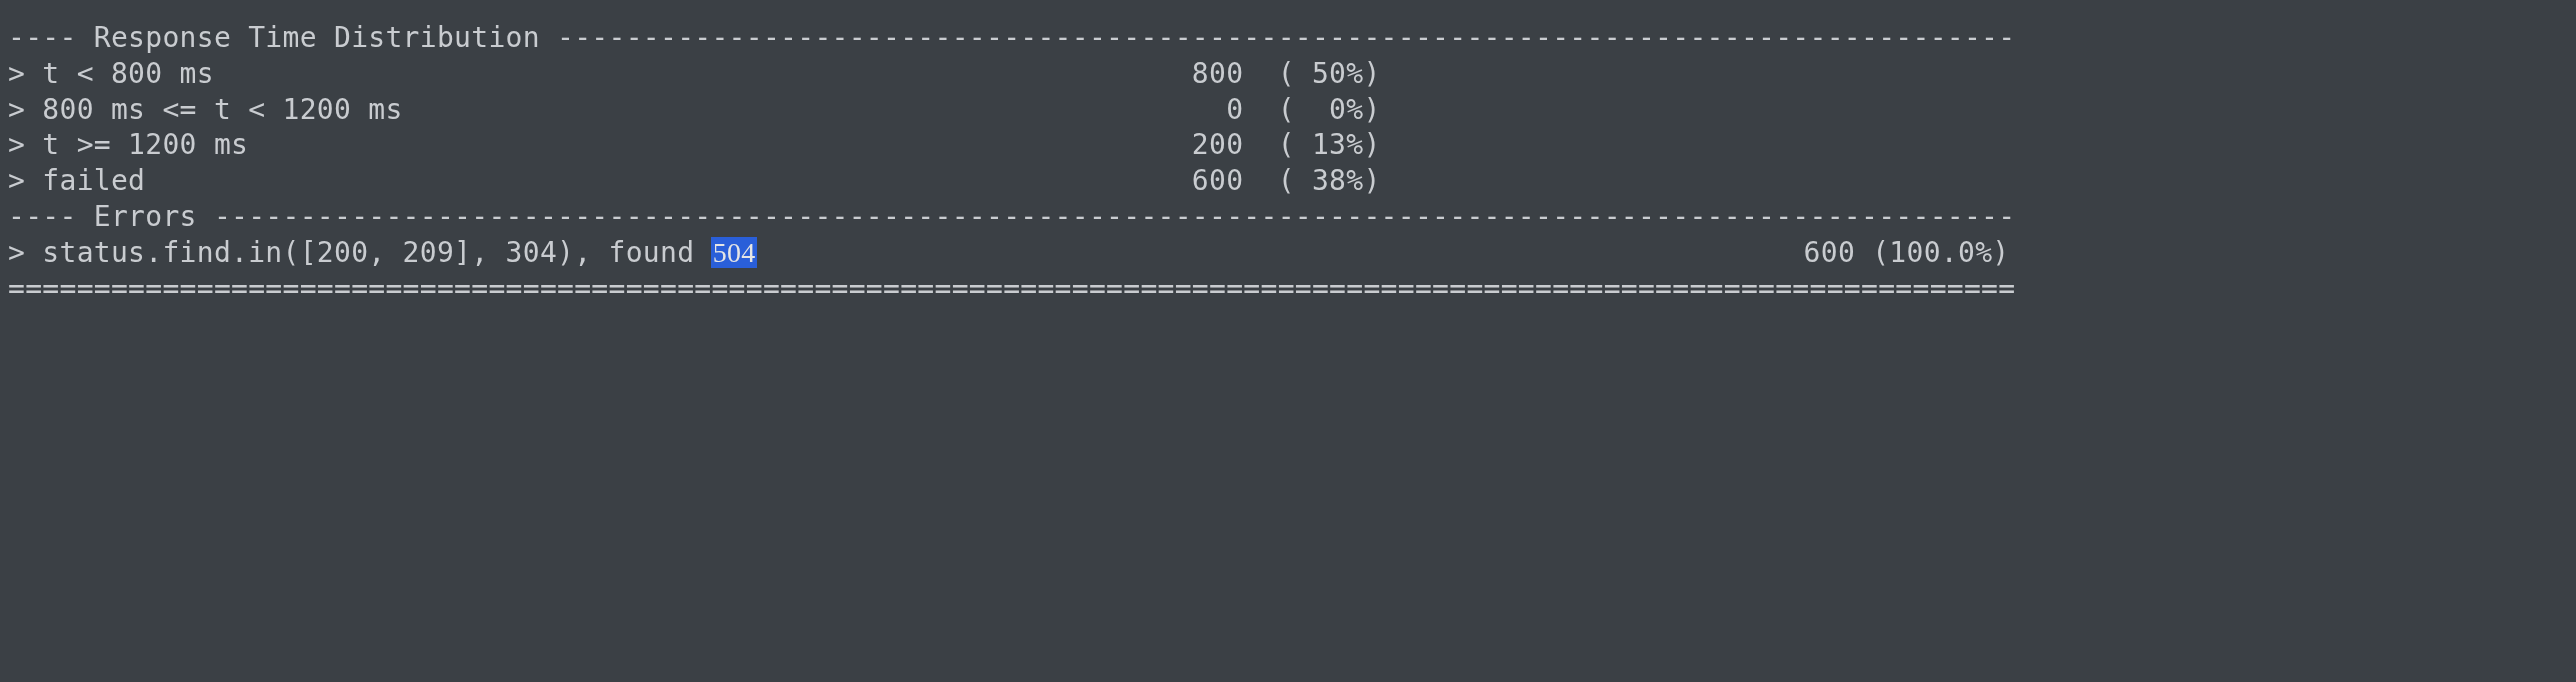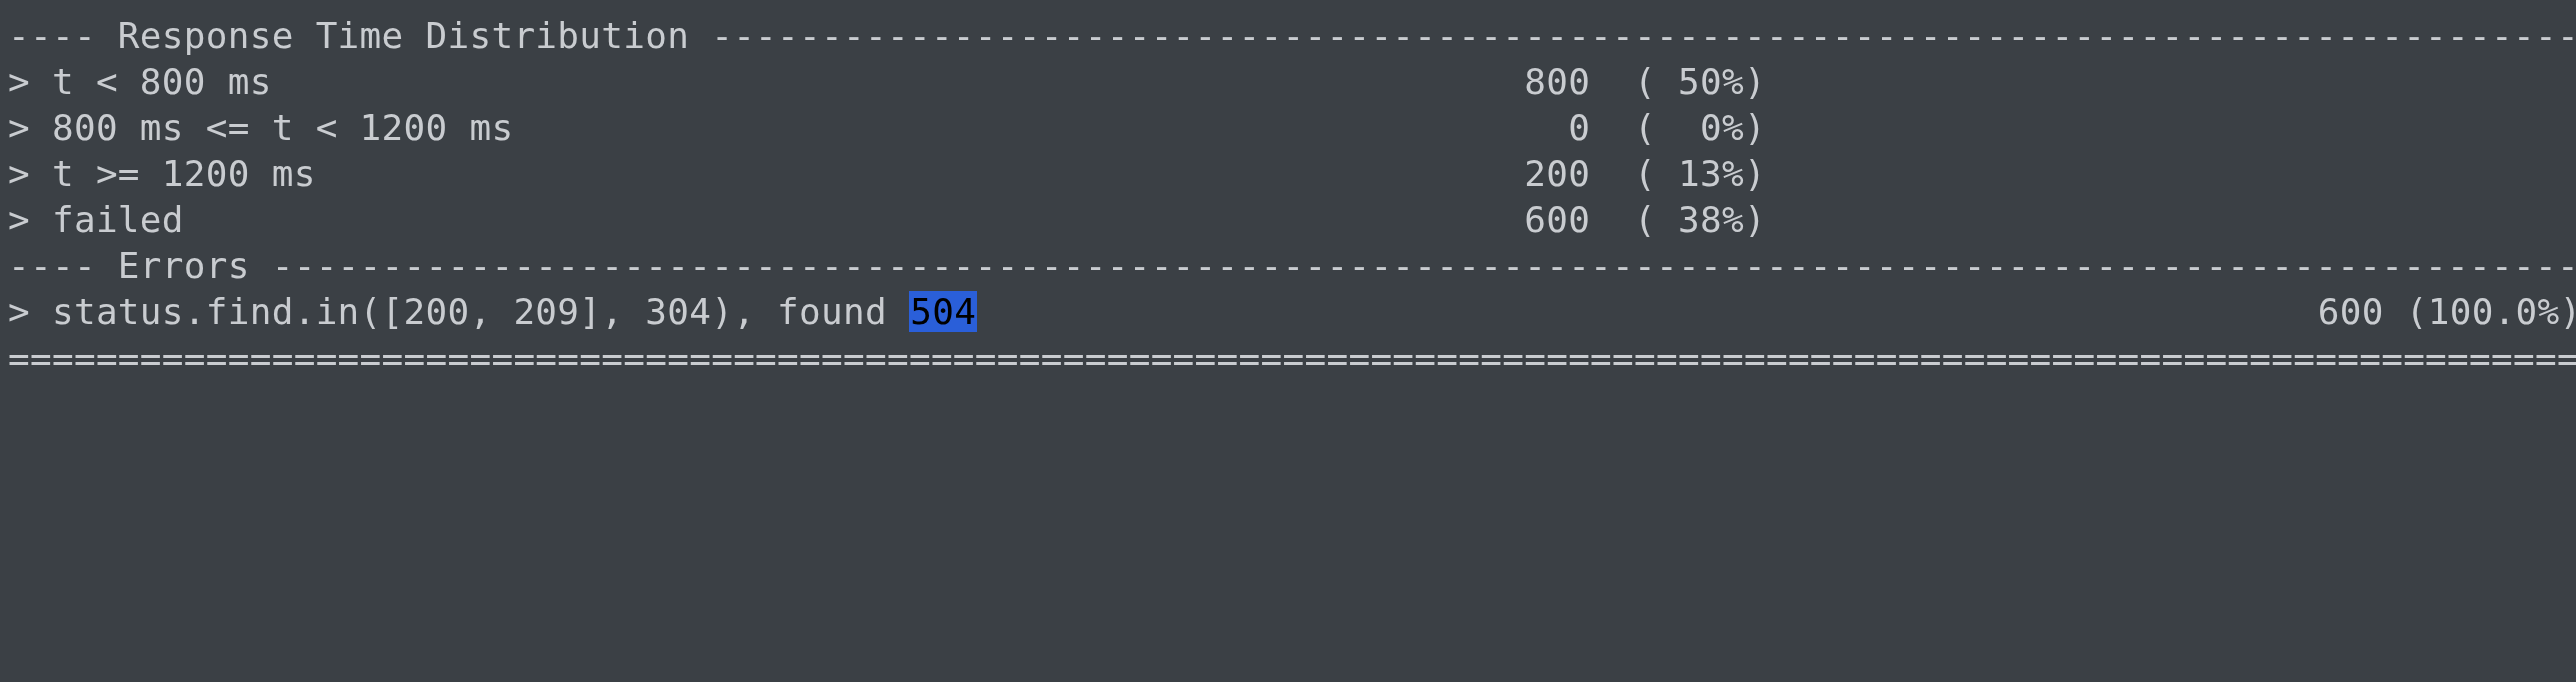--- a/index.html
+++ b/index.html
@@ -5,31 +5,32 @@
   * { margin: 0; padding: 0; box-sizing: border-box; }
   html, body {
     width: 2576px;
     height: 683px;
     overflow: hidden;
     background: #3b4045;
     font-family: "SF Mono", ui-monospace, Menlo, Monaco, Consolas, monospace;
     color: #c9ccd0;
   }
   .term {
-    font-size: 36px;
+    font-size: 28px;
     line-height: 1.28;
     letter-spacing: 0.3px;
     white-space: pre;
     padding-left: 8px;
-    padding-top: 13px;
+    padding-top: 20px;
   }
   .hl {
     background: #2a5fd9;
-    color: #000000;
+    color: #e5e5e5;
     padding: 0 1.3px;
+    font-family: Liberation Serif, serif;
   }
   .row { display: block; }
 </style>
 </head>
 <body>
 
 <div class="term" id="term"><div class="row">---- Response Time Distribution -------------------------------------------------------------------------------------</div><div class="row">&gt; t &lt; 800 ms                                                         800  ( 50%)</div><div class="row">&gt; 800 ms &lt;= t &lt; 1200 ms                                                0  (  0%)</div><div class="row">&gt; t &gt;= 1200 ms                                                       200  ( 13%)</div><div class="row">&gt; failed                                                             600  ( 38%)</div><div class="row">---- Errors ---------------------------------------------------------------------------------------------------------</div><div class="row">&gt; status.find.in([200, 209], 304), found <span class="hl">504</span>                                                             600 (100.0%)</div><div class="row">=====================================================================================================================</div></div>
 
 
 </body></html>

